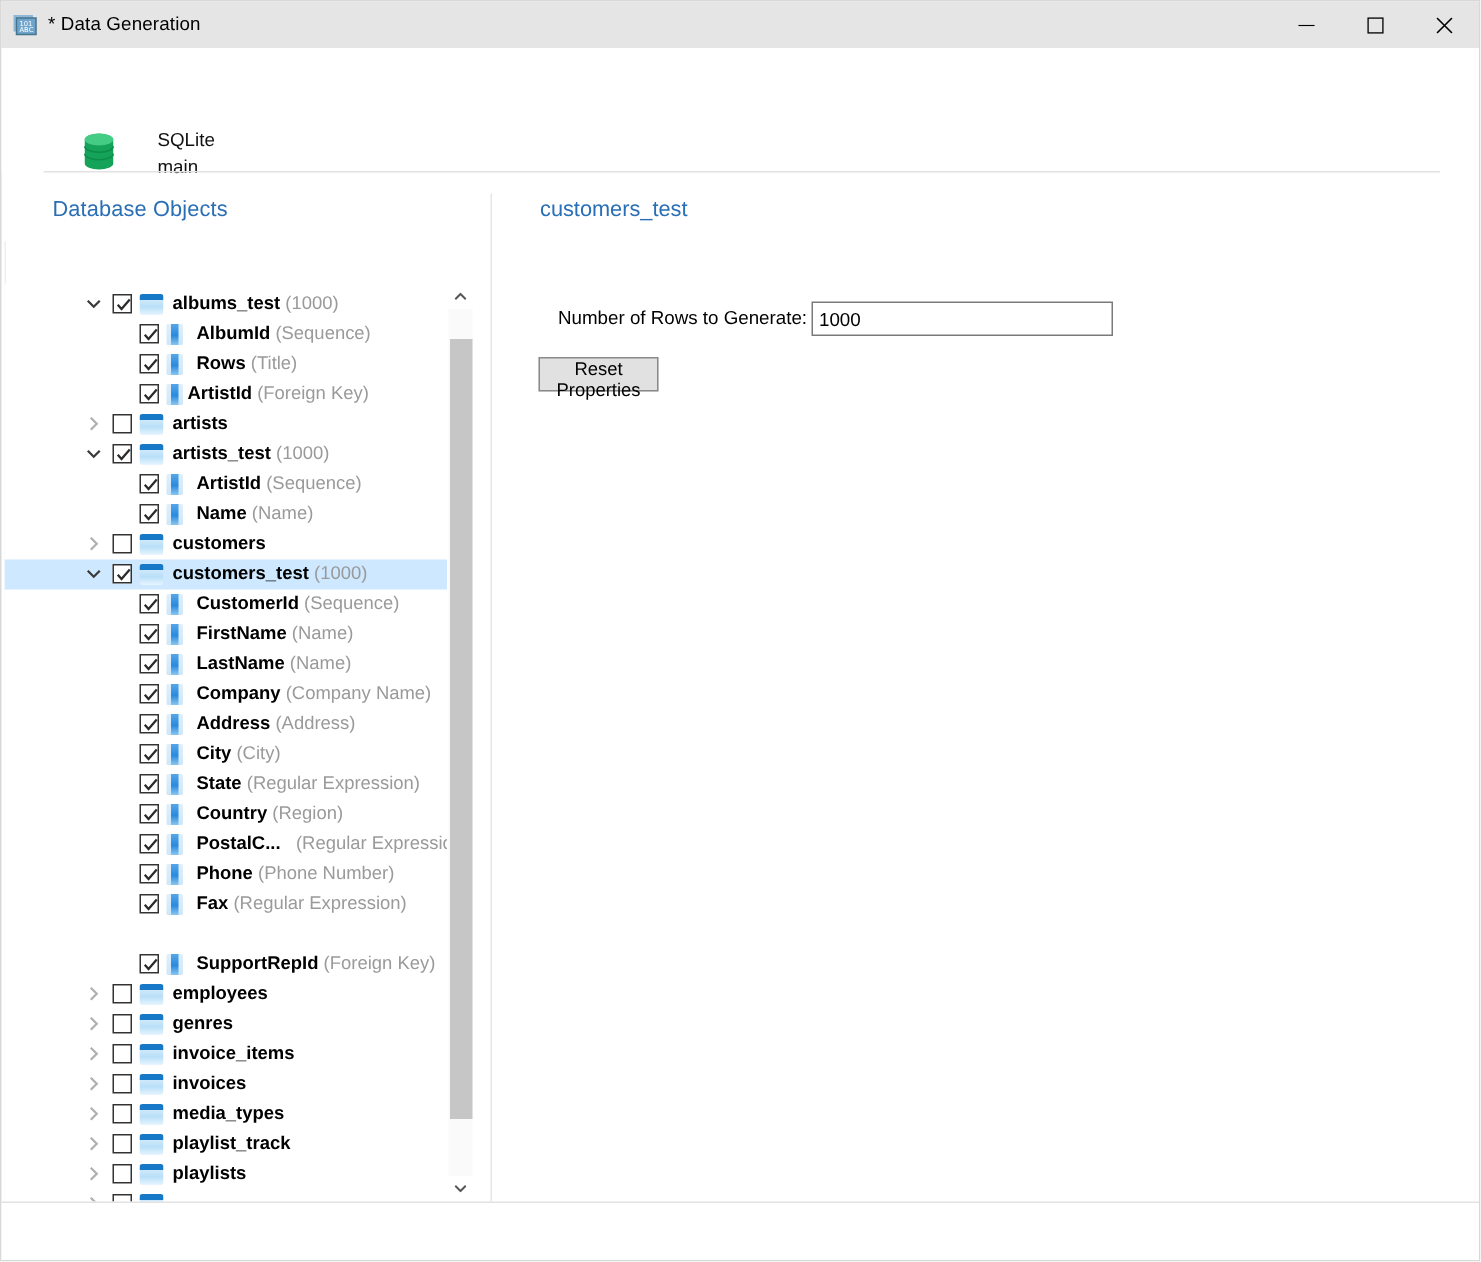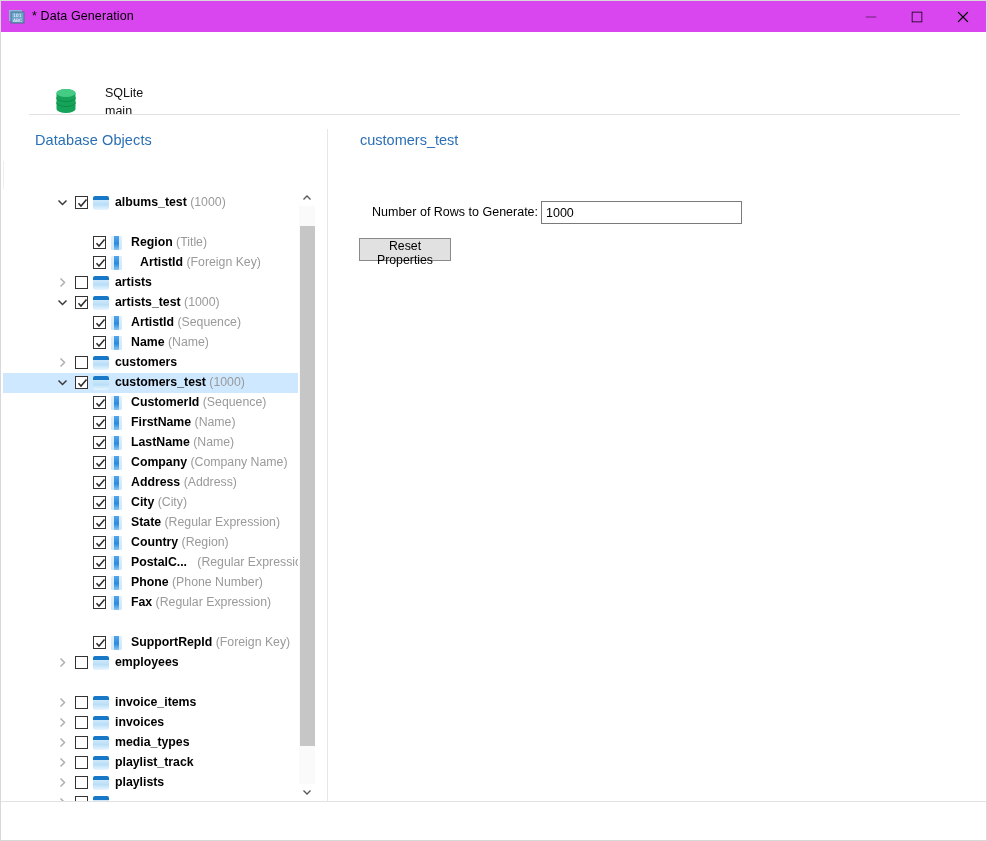--- a/index.html
+++ b/index.html
@@ -6,21 +6,21 @@
   body{
     width:987px;height:841px;overflow:hidden;
     background:#ffffff;
     font-family:"Liberation Sans", sans-serif;
     font-size:12px;color:#000;
     -webkit-font-smoothing:antialiased;
   }
   .win{position:relative;width:987px;height:841px;background:#fff;border:1px solid #d8d8d8;box-sizing:border-box;}
 
   
-  .titlebar{position:absolute;left:0;top:0;width:985px;height:31px;background:#d946ef;text-align:right;}
+  .titlebar{position:absolute;left:0;top:0;width:985px;height:31px;background:#e5e5e5;text-align:right;}
   .title-icon{position:absolute;left:7px;top:7px;width:17px;height:17px;}
   .title-text{position:absolute;left:31px;top:8px;font-size:12.5px;color:#000;letter-spacing:.1px;}
   .winbtn{position:absolute;top:0;width:46px;height:31px;cursor:default;}
   .winbtn svg{position:absolute;left:50%;top:50%;transform:translate(-50%,-50%);}
   #btn-min{right:92px;} #btn-max{right:46px;} #btn-close{right:0px;}
 
   
   .headerband{position:absolute;left:0;top:31px;width:985px;height:82px;background:#fff;}
   .db-icon{position:absolute;left:52px;top:54px;width:26px;height:30px;}
   .db-name{position:absolute;left:104px;top:54px;font-size:12.5px;color:#111;}
@@ -61,21 +61,21 @@
 
   
   .vdiv{position:absolute;left:326px;top:128px;width:1px;height:672px;background:#e6e6e6;}
 
   
   .r-title{position:absolute;left:359px;top:131px;font-size:14.5px;color:#2a6fb5;}
   .r-label{position:absolute;left:359px;top:204px;font-size:12.5px;color:#000;margin-left:12px;}
   .r-input{position:absolute;left:540px;top:200px;width:201px;height:23px;box-sizing:border-box;
      border:1px solid #7a7a7a;background:#fff;font-family:"Liberation Sans",sans-serif;font-size:12.5px;
      padding:0 4px;color:#000;outline:none;}
-  .r-btn{position:absolute;left:358px;top:237px;width:92px;height:23px;box-sizing:border-box;
+  .r-btn{position:absolute;left:358px;top:237px;width:80px;height:23px;box-sizing:border-box;
      border:1px solid #898989;background:#e1e1e1;font-family:"Liberation Sans",sans-serif;font-size:12.3px;
      color:#000;cursor:default;padding:0;}
 
   
   .foot-sep{position:absolute;left:0;top:800px;width:985px;height:1px;background:#e2e2e2;}
   .footer{position:absolute;left:0;top:801px;width:985px;height:38px;background:#fff;}
 </style>
 </head>
 <body>
 
@@ -137,41 +137,52 @@
           <svg width="11" height="11" viewBox="0 0 11 11">
             <path d="M1.5 5.2 L4 8 L9.5 1.6" fill="none" stroke="#2b2b2b" stroke-width="1.5"></path>
           </svg>
         </span>
         <span class="ticon" style="left: 90px;">
           <span class="band"></span>
           <span class="body"></span>
         </span>
         <span class="lbl" style="left: 112px;"><b>albums_test</b><span class="sub"> (1000)</span></span>
       </div>
+      <div class="tnode" style="top: 24px;">
+        <span class="cbx" style="left: 90px;">
+          <svg width="11" height="11" viewBox="0 0 11 11">
+            <path d="M1.5 5.2 L4 8 L9.5 1.6" fill="none" stroke="#2b2b2b" stroke-width="1.5"></path>
+          </svg>
+        </span>
+        <span class="cicon" style="left: 108px;">
+          <span class="stripe"></span>
+        </span>
+        <span class="lbl" style="left: 128px;"><b>AlbumId</b><span class="sub"> (Sequence)</span></span>
+      </div>
       <div class="tnode" style="top: 44px;">
         <span class="cbx" style="left: 90px;">
           <svg width="11" height="11" viewBox="0 0 11 11">
             <path d="M1.5 5.2 L4 8 L9.5 1.6" fill="none" stroke="#2b2b2b" stroke-width="1.5"></path>
           </svg>
         </span>
         <span class="cicon" style="left: 108px;">
           <span class="stripe"></span>
         </span>
-        <span class="lbl" style="left: 128px;"><b>Region</b><span class="sub"> (Title)</span></span>
+        <span class="lbl" style="left: 128px;"><b>Rows</b><span class="sub"> (Title)</span></span>
       </div>
       <div class="tnode" style="top: 64px;">
         <span class="cbx" style="left: 90px;">
           <svg width="11" height="11" viewBox="0 0 11 11">
             <path d="M1.5 5.2 L4 8 L9.5 1.6" fill="none" stroke="#2b2b2b" stroke-width="1.5"></path>
           </svg>
         </span>
         <span class="cicon" style="left: 108px;">
           <span class="stripe"></span>
         </span>
-        <span class="lbl" style="left: 137px;"><b>ArtistId</b><span class="sub"> (Foreign Key)</span></span>
+        <span class="lbl" style="left: 122px;"><b>ArtistId</b><span class="sub"> (Foreign Key)</span></span>
       </div>
       <div class="tnode" style="top: 84px;">
         <span class="chev" style="left: 54px;">
           <svg width="11" height="11" viewBox="0 0 11 11">
             <path d="M3.5 1.5 L7.5 5.5 L3.5 9.5" fill="none" stroke="#b0b0b0" stroke-width="1.5"></path>
           </svg>
         </span>
         <span class="cbx" style="left: 72px;"></span>
         <span class="ticon" style="left: 90px;">
           <span class="band"></span>
@@ -385,20 +396,33 @@
           <svg width="11" height="11" viewBox="0 0 11 11">
             <path d="M3.5 1.5 L7.5 5.5 L3.5 9.5" fill="none" stroke="#b0b0b0" stroke-width="1.5"></path>
           </svg>
         </span>
         <span class="cbx" style="left: 72px;"></span>
         <span class="ticon" style="left: 90px;">
           <span class="band"></span>
           <span class="body"></span>
         </span>
         <span class="lbl" style="left: 112px;"><b>employees</b></span>
+      </div>
+      <div class="tnode" style="top: 484px;">
+        <span class="chev" style="left: 54px;">
+          <svg width="11" height="11" viewBox="0 0 11 11">
+            <path d="M3.5 1.5 L7.5 5.5 L3.5 9.5" fill="none" stroke="#b0b0b0" stroke-width="1.5"></path>
+          </svg>
+        </span>
+        <span class="cbx" style="left: 72px;"></span>
+        <span class="ticon" style="left: 90px;">
+          <span class="band"></span>
+          <span class="body"></span>
+        </span>
+        <span class="lbl" style="left: 112px;"><b>genres</b></span>
       </div>
       <div class="tnode" style="top: 504px;">
         <span class="chev" style="left: 54px;">
           <svg width="11" height="11" viewBox="0 0 11 11">
             <path d="M3.5 1.5 L7.5 5.5 L3.5 9.5" fill="none" stroke="#b0b0b0" stroke-width="1.5"></path>
           </svg>
         </span>
         <span class="cbx" style="left: 72px;"></span>
         <span class="ticon" style="left: 90px;">
           <span class="band"></span>

